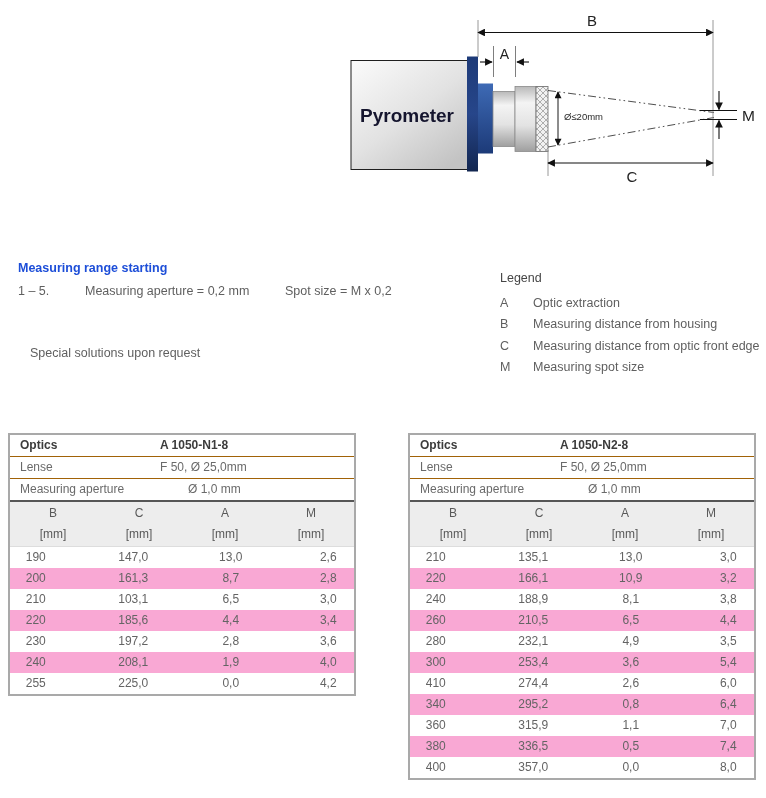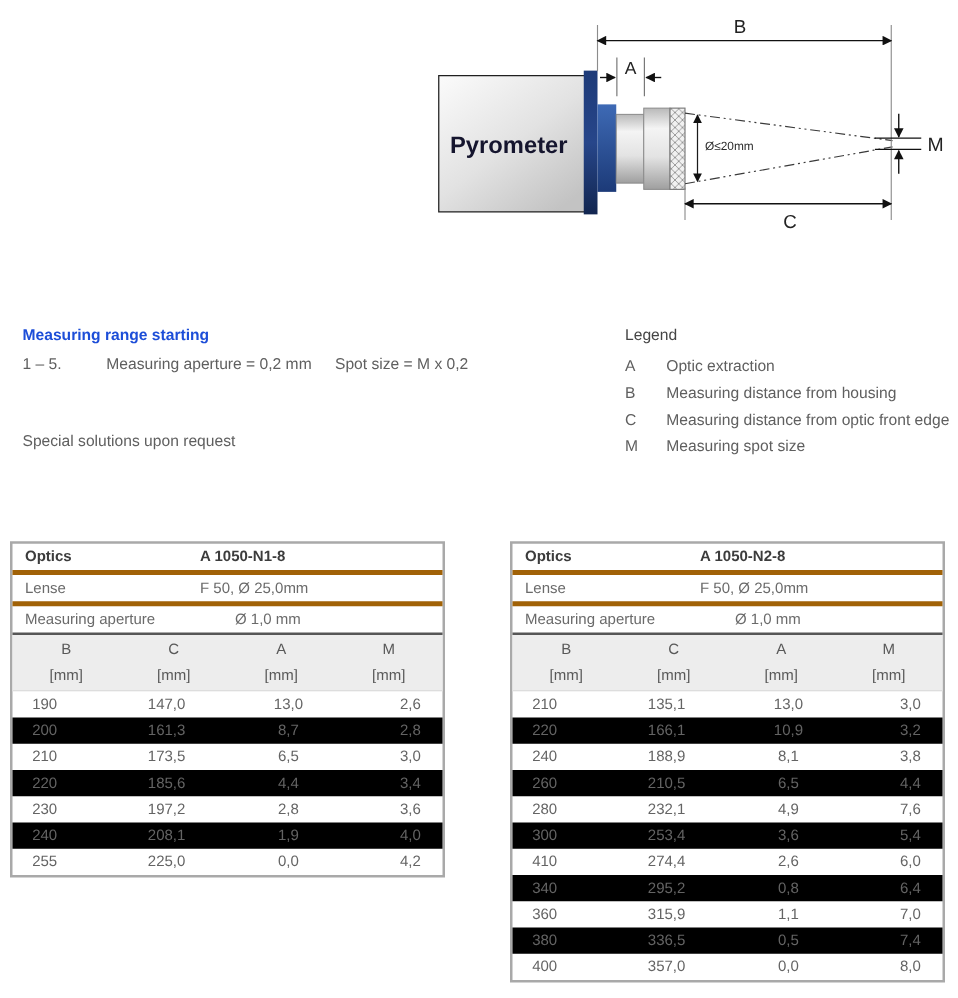--- a/index.html
+++ b/index.html
@@ -8,44 +8,44 @@
     font-family:"Liberation Sans", sans-serif; overflow:hidden;
   }
   
   .diagram-svg { position:absolute; left:0; top:0; }
   
   .notes { position:absolute; left:18px; top:261px; width:470px; font-size:12.5px; color:#5f5f5f; }
   .notes .heading { font-weight:bold; color:#1d4ed8; }
   .note-line { position:absolute; left:0; top:23px; width:470px; height:16px; }
   .note-line .range { position:absolute; left:0;text-align:right; }
   .note-line .aperture { position:absolute; left:67px; }
-  .note-line .spot { position:absolute; left:250px;text-align:center; }
-  .special { position:absolute; left:0; top:85px; }
-  .legend { position:absolute; left:500px; top:261px; width:260px; font-size:12.5px; color:#5f5f5f; }
+  .note-line .spot { position:absolute; left:267px;text-align:center; }
+  .special { position:absolute; left:12px; top:85px; }
+  .legend { position:absolute; left:500px; top:271px; width:260px; font-size:12.5px; color:#5f5f5f; }
   .legend .heading { color:#454545; margin-bottom:8px; }
   .legend-row { display:flex; height:21.3px; line-height:21.3px; }
   .legend-row .key { width:33px; }
   
   .spec-table {
     position:absolute; top:433px; width:344px;
     border:2px solid #a9a9a9; background:#fff;
     font-size:12px; color:#6a6a6a;
   }
   .spec-table.t1 { left:8px; }
   .spec-table.t2 { left:408px; }
   .spec-head { border-bottom:2px solid #565656; }
-  .spec-row { display:flex; height:21px; line-height:21px; padding-left:10px; border-bottom:4px solid #a16207; }
+  .spec-row { display:flex; height:21px; line-height:21px; padding-left:10px; border-bottom:1px solid #a16207; }
   .spec-head .spec-row:last-of-type { border-bottom:none;gap:28px; }
   .spec-row:first-child { color:#3c3c3c; font-weight:bold; }
   .spec-row .lbl { width:140px; flex:none; }
   .col-head { background:#ededed; border-bottom:1px solid #dddddd; padding:1px 0; color:#595959; }
   .cols, .units { display:flex; height:21px; line-height:21px; }
   .cols span, .units span, .data-row span { flex:1 1 25%; text-align:center; }
   .data-row { display:flex; height:21px; line-height:21px; color:#646464;gap:46px; }
-  .data-row.alt { background:#000000; }
+  .data-row.alt { background:#f9a8d4; }
 </style>
 </head>
 <body>
 
 <div id="page">
 
   <svg class="diagram-svg" width="766" height="230" viewBox="0 0 766 230">
     <defs>
       <linearGradient id="bodyGrad" x1="0" y1="0" x2="0.8" y2="1">
         <stop offset="0" stop-color="#fbfbfb"></stop>
@@ -179,21 +179,21 @@
           <span>2,6</span>
         </div>
         <div class="data-row alt">
           <span>200</span>
           <span>161,3</span>
           <span>8,7</span>
           <span>2,8</span>
         </div>
         <div class="data-row">
           <span>210</span>
-          <span>173,5</span>
+          <span>103,1</span>
           <span>6,5</span>
           <span>3,0</span>
         </div>
         <div class="data-row alt">
           <span>220</span>
           <span>185,6</span>
           <span>4,4</span>
           <span>3,4</span>
         </div>
         <div class="data-row">
@@ -268,21 +268,21 @@
         <div class="data-row alt">
           <span>260</span>
           <span>210,5</span>
           <span>6,5</span>
           <span>4,4</span>
         </div>
         <div class="data-row">
           <span>280</span>
           <span>232,1</span>
           <span>4,9</span>
-          <span>7,6</span>
+          <span>3,5</span>
         </div>
         <div class="data-row alt">
           <span>300</span>
           <span>253,4</span>
           <span>3,6</span>
           <span>5,4</span>
         </div>
         <div class="data-row">
           <span>410</span>
           <span>274,4</span>

